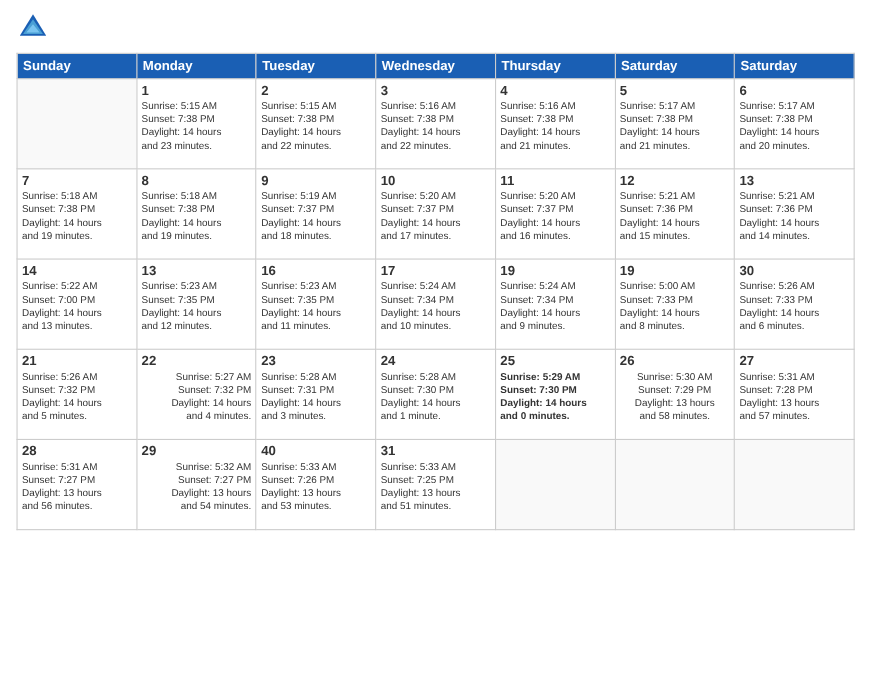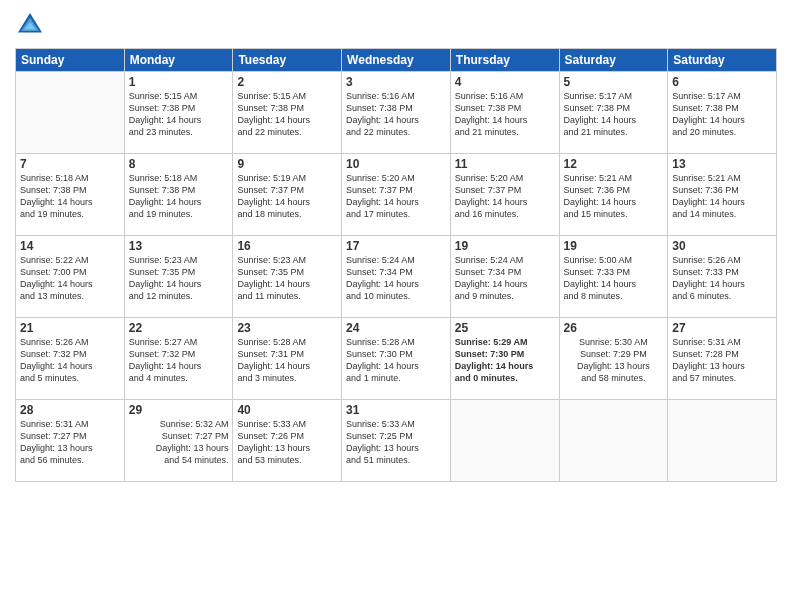--- a/index.html
+++ b/index.html
@@ -280,21 +280,21 @@
         <tr>
           <td>
             <span class="day-num">21</span>
             <div class="cell-text" style="white-space: pre-line;">Sunrise: 5:26 AM
 Sunset: 7:32 PM
 Daylight: 14 hours
 and 5 minutes.</div>
           </td>
           <td>
             <span class="day-num">22</span>
-            <div class="cell-text" style="white-space: pre-line;">Sunrise: 5:27 AM
+            <div class="cell-text" style="white-space: pre-line; text-align: right;">Sunrise: 5:27 AM
 Sunset: 7:32 PM
 Daylight: 14 hours
 and 4 minutes.</div>
           </td>
           <td>
             <span class="day-num">23</span>
             <div class="cell-text" style="white-space: pre-line;">Sunrise: 5:28 AM
 Sunset: 7:31 PM
 Daylight: 14 hours
 and 3 minutes.</div>

